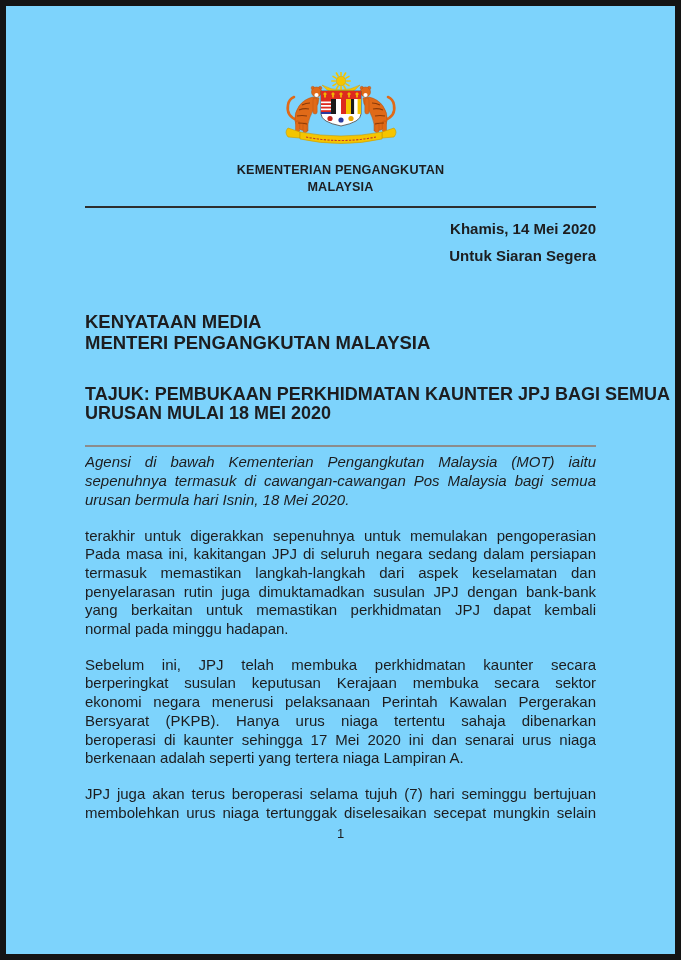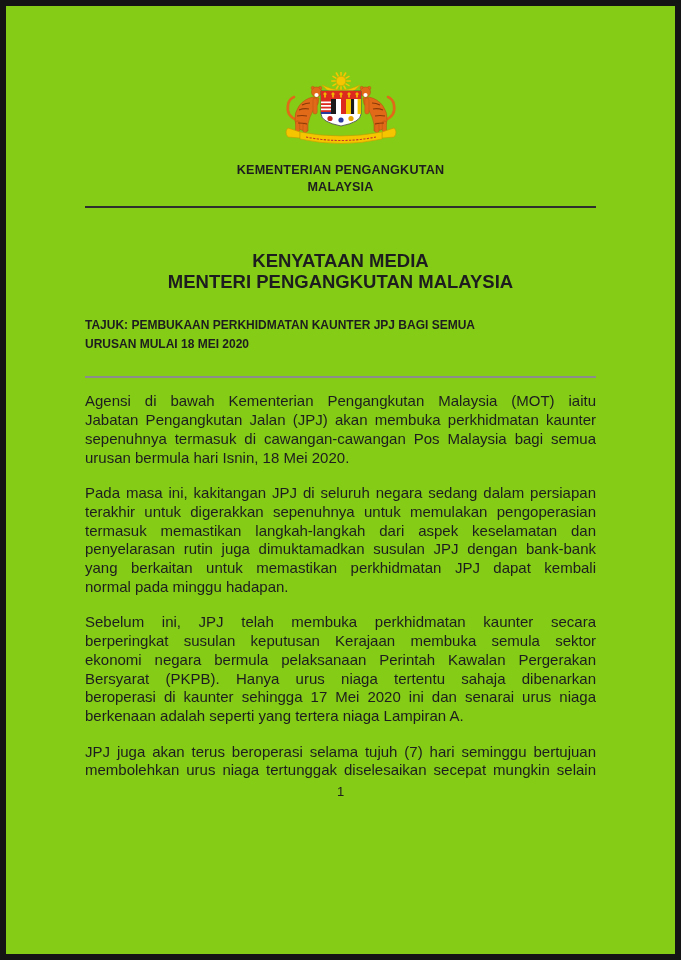--- a/index.html
+++ b/index.html
@@ -1,20 +1,20 @@
 <!DOCTYPE html>
 <html><head>
 <meta charset="utf-8">
 <style>
   html,body{margin:0;padding:0;background:#101010;}
   .page{
     position:relative;
     width:681px;height:960px;
     box-sizing:border-box;
-    background:#84cc16;
+    background:#7dd3fc;
     border:6px solid #141414;
     overflow:hidden;
     font-family:"Liberation Sans", sans-serif;
     color:#1d1d1f;
   }
   .content{
     box-sizing:border-box;
     width:100%;height:100%;
     padding:0 79px;
   }
@@ -31,36 +31,35 @@
   .rule-dark{margin-top:11px;border-top:2px solid #2e2e2e;height:0;}
   .dateblock{
     margin-top:7px;
     text-align:right;
     font-weight:bold;
     font-size:15px;
     line-height:27px;
   }
   .media-heading{
     margin-top:42px;
-    text-align:center;
     font-weight:bold;
     font-size:18.5px;
     line-height:21px;
   }
   .subject{
-    margin-top:24px;
-    font-weight:bold;
-    font-size:12px;
+    margin-top:32px;
+    font-weight:bold;
+    font-size:18px;
     line-height:18.7px;
     white-space:nowrap;
   }
   .rule-gray{margin-top:23px;border-top:2px solid #8c8c8c;height:0;}
   .paragraphs{font-size:15px;line-height:18.7px;}
   .para{margin-top:17px;}
-  .para:first-child{margin-top:14px;}
+  .para:first-child{margin-top:6px;font-style:italic;}
   .pline{
     text-align:justify;
     text-align-last:justify;
     white-space:nowrap;
     overflow:hidden;
   }
   .pline-last{
     text-align:left;
     text-align-last:left;
   }
@@ -159,52 +158,55 @@
       </svg>
     </div>
 
     <div class="ministry">
       <div>KEMENTERIAN PENGANGKUTAN</div>
       <div>MALAYSIA</div>
     </div>
 
     <div class="rule-dark"></div>
 
+    <div class="dateblock">
+      <div>Khamis, 14 Mei 2020</div>
+      <div>Untuk Siaran Segera</div>
+    </div>
 
     <div class="media-heading">
       <div>KENYATAAN MEDIA</div>
       <div>MENTERI PENGANGKUTAN MALAYSIA</div>
     </div>
 
     <div class="subject">
       <div>TAJUK: PEMBUKAAN PERKHIDMATAN KAUNTER JPJ BAGI SEMUA</div>
       <div>URUSAN MULAI 18 MEI 2020</div>
     </div>
 
     <div class="rule-gray"></div>
 
     <div class="paragraphs">
         <div class="para">
           <div class="pline">Agensi di bawah Kementerian Pengangkutan Malaysia (MOT) iaitu</div>
-          <div class="pline">Jabatan Pengangkutan Jalan (JPJ) akan membuka perkhidmatan kaunter</div>
           <div class="pline">sepenuhnya termasuk di cawangan-cawangan Pos Malaysia bagi semua</div>
           <div class="pline pline-last">urusan bermula hari Isnin, 18 Mei 2020.</div>
         </div>
         <div class="para">
+          <div class="pline">terakhir untuk digerakkan sepenuhnya untuk memulakan pengoperasian</div>
           <div class="pline">Pada masa ini, kakitangan JPJ di seluruh negara sedang dalam persiapan</div>
-          <div class="pline">terakhir untuk digerakkan sepenuhnya untuk memulakan pengoperasian</div>
           <div class="pline">termasuk memastikan langkah-langkah dari aspek keselamatan dan</div>
           <div class="pline">penyelarasan rutin juga dimuktamadkan susulan JPJ dengan bank-bank</div>
           <div class="pline">yang berkaitan untuk memastikan perkhidmatan JPJ dapat kembali</div>
           <div class="pline pline-last">normal pada minggu hadapan.</div>
         </div>
         <div class="para">
           <div class="pline">Sebelum ini, JPJ telah membuka perkhidmatan kaunter secara</div>
-          <div class="pline">berperingkat susulan keputusan Kerajaan membuka semula sektor</div>
-          <div class="pline">ekonomi negara bermula pelaksanaan Perintah Kawalan Pergerakan</div>
+          <div class="pline">berperingkat susulan keputusan Kerajaan membuka secara sektor</div>
+          <div class="pline">ekonomi negara menerusi pelaksanaan Perintah Kawalan Pergerakan</div>
           <div class="pline">Bersyarat (PKPB). Hanya urus niaga tertentu sahaja dibenarkan</div>
           <div class="pline">beroperasi di kaunter sehingga 17 Mei 2020 ini dan senarai urus niaga</div>
           <div class="pline pline-last">berkenaan adalah seperti yang tertera niaga Lampiran A.</div>
         </div>
         <div class="para">
           <div class="pline">JPJ juga akan terus beroperasi selama tujuh (7) hari seminggu bertujuan</div>
           <div class="pline">membolehkan urus niaga tertunggak diselesaikan secepat mungkin selain</div>
         </div>
       </div>
 

